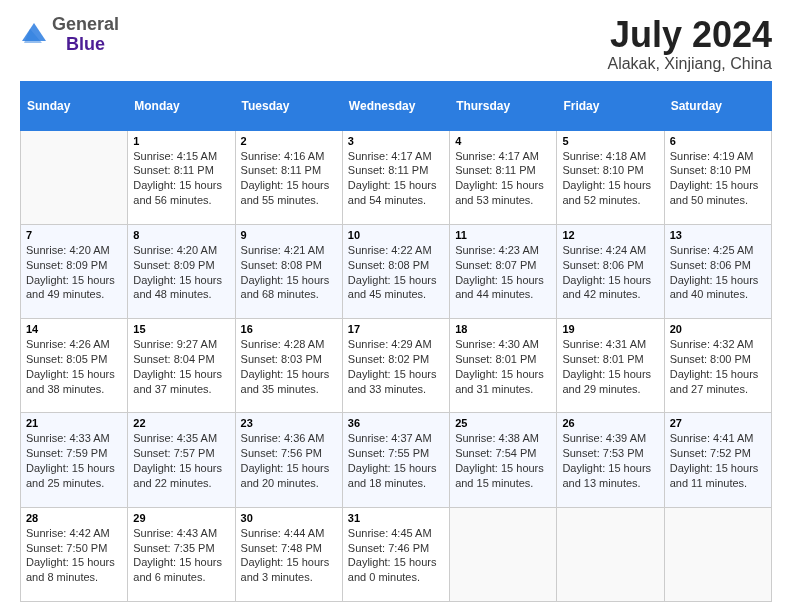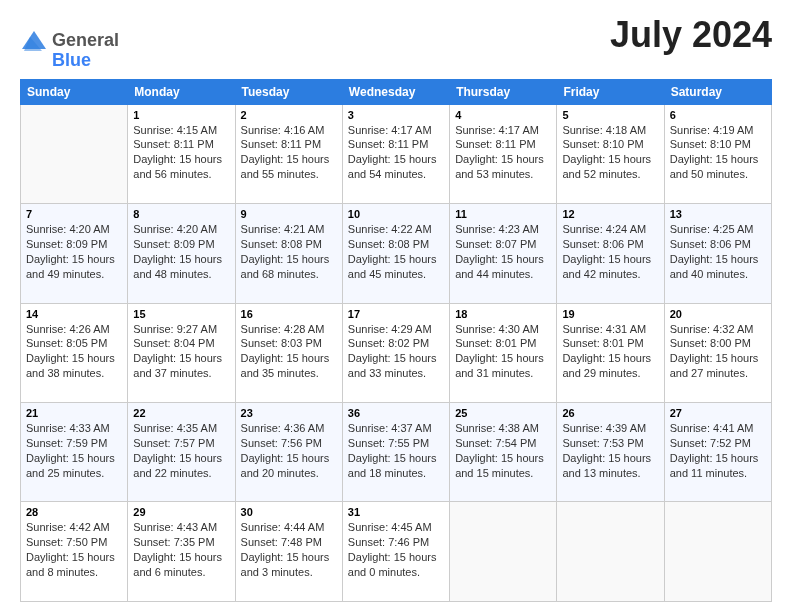--- a/index.html
+++ b/index.html
@@ -25,24 +25,23 @@
     }
     .logo {
       display: flex;
       align-items: center;
       gap: 4px;
     }
     .logo-text {
       font-size: 18px;
       font-weight: bold;
       line-height: 1.1;
-      margin-top: 16px;
     }
     .logo-general { color: #555; }
-    .logo-blue { color: #3b82f6; }
+    .logo-blue { color: #4c1d95; text-align: center; }
     .logo-icon {
       width: 28px;
       height: 28px;
     }
     .title-block {
       text-align: right;
     }
     .month-title {
       font-size: 36px;
       font-weight: bold;
@@ -56,21 +55,21 @@
     .calendar-table {
       width: 100%;
       border-collapse: collapse;
       flex: 1;
       font-size: 10.5px;
     }
     .calendar-table th {
       background-color: #2c7de0;
       color: white;
       text-align: left;
-      padding: 5px 6px;
+      padding: 17px 6px;
       font-size: 12px;
       font-weight: bold;
       border: 1px solid #2c7de0;
     }
     .calendar-table td {
       border: 1px solid #ccc;
       vertical-align: top;
       padding: 4px 5px;
       width: calc(100% / 7);
       background: #fff;
@@ -103,20 +102,21 @@
         <polygon points="14,2 26,20 2,20" fill="#2c7de0" opacity="0.85"></polygon>
         <polygon points="10,8 22,22 4,22" fill="#2c7de0" opacity="0.5"></polygon>
       </svg>
       <div class="logo-text">
         <div class="logo-general">General</div>
         <div class="logo-blue">Blue</div>
       </div>
     </div>
     <div class="title-block">
       <div class="month-title">July 2024</div>
+      <div class="subtitle">Alakak, Xinjiang, China</div>
     </div>
   </div>
 
   <table class="calendar-table">
     <thead>
       <tr>
         <th>Sunday</th>
         <th>Monday</th>
         <th>Tuesday</th>
         <th>Wednesday</th>

